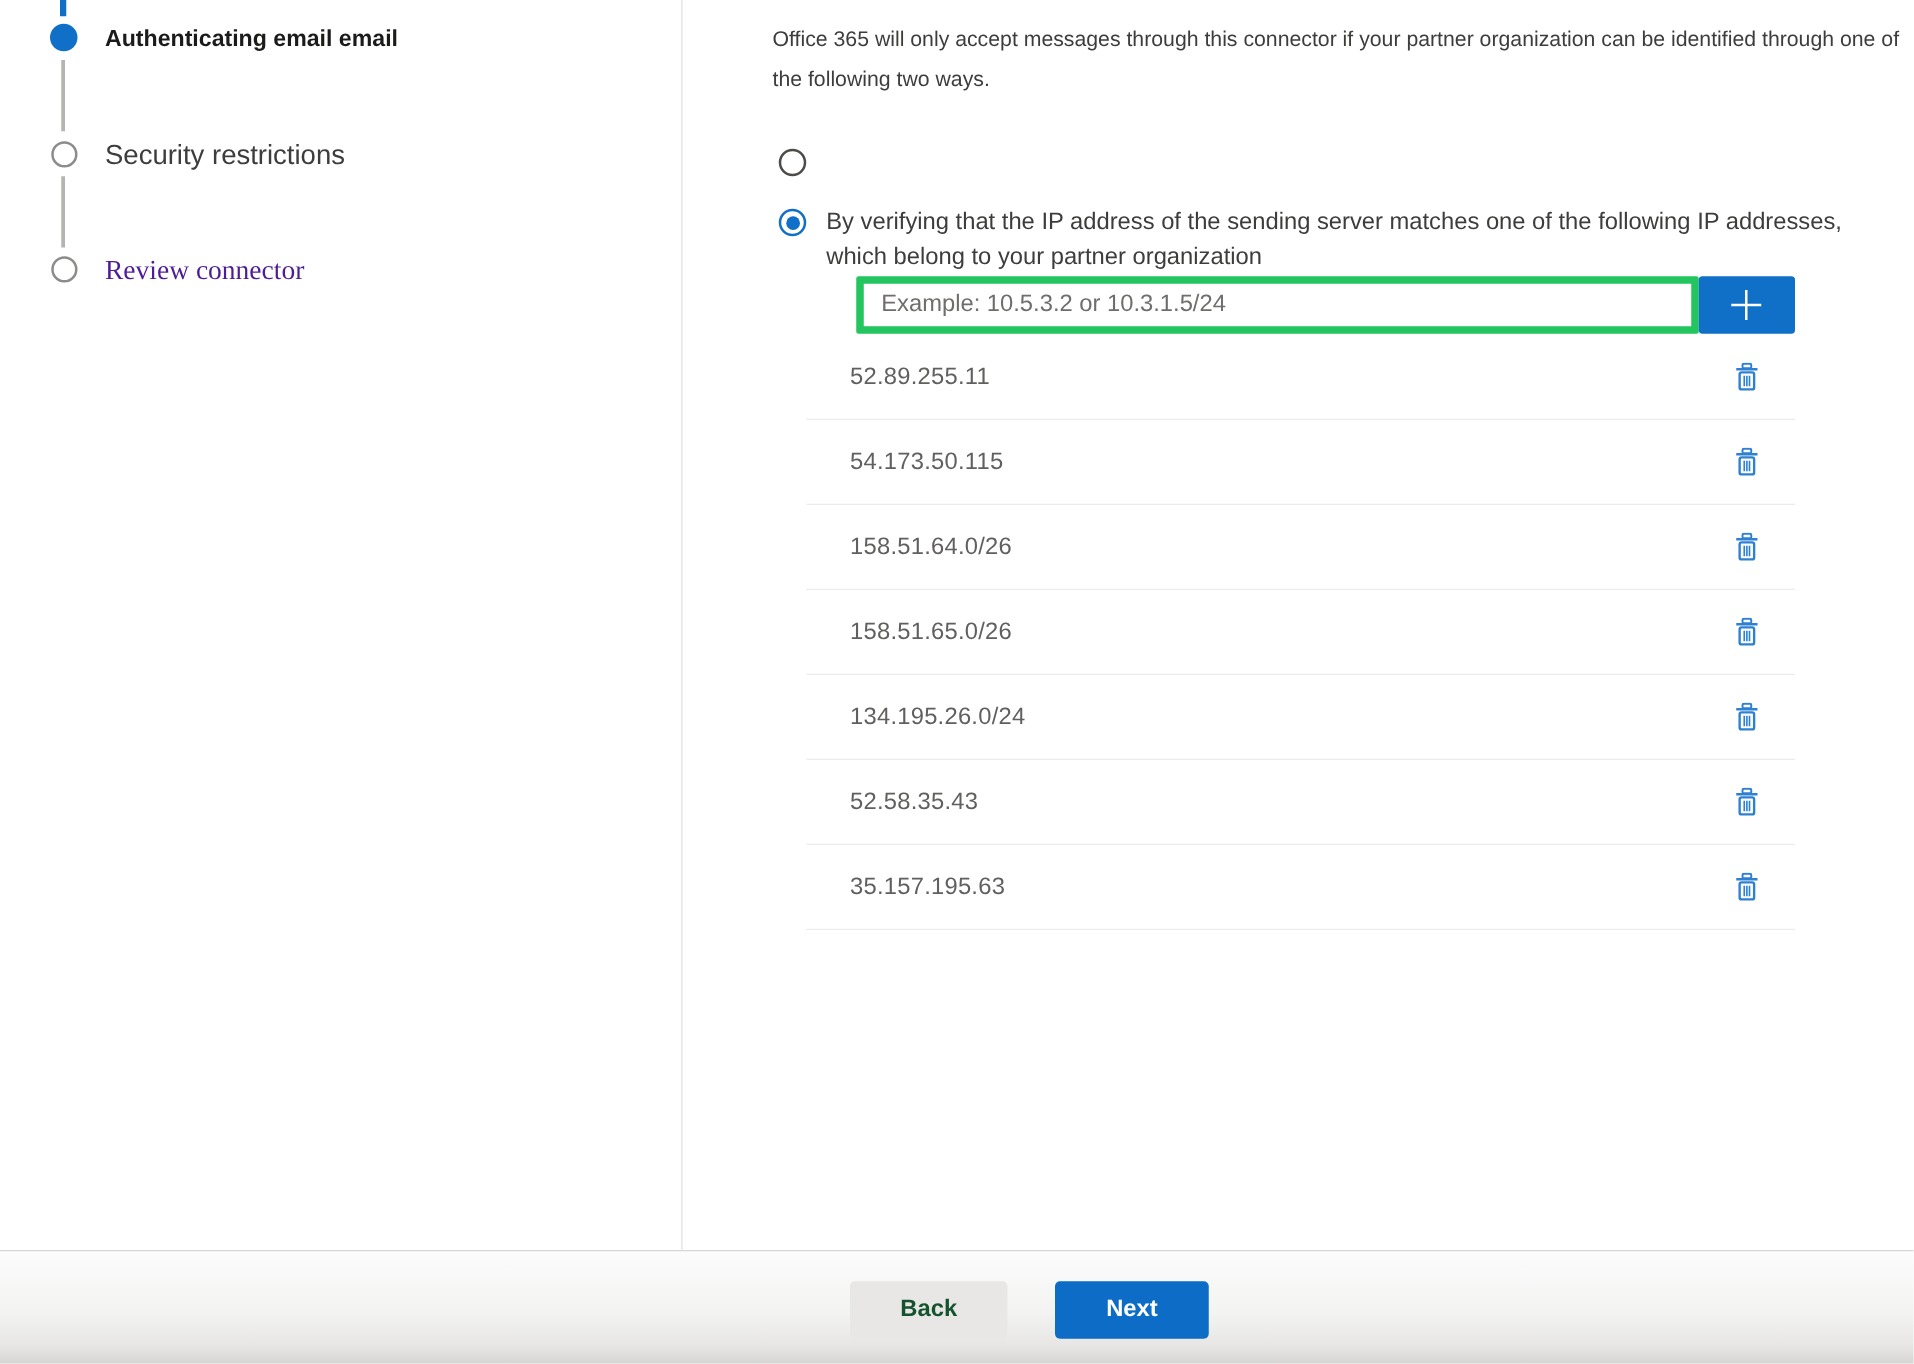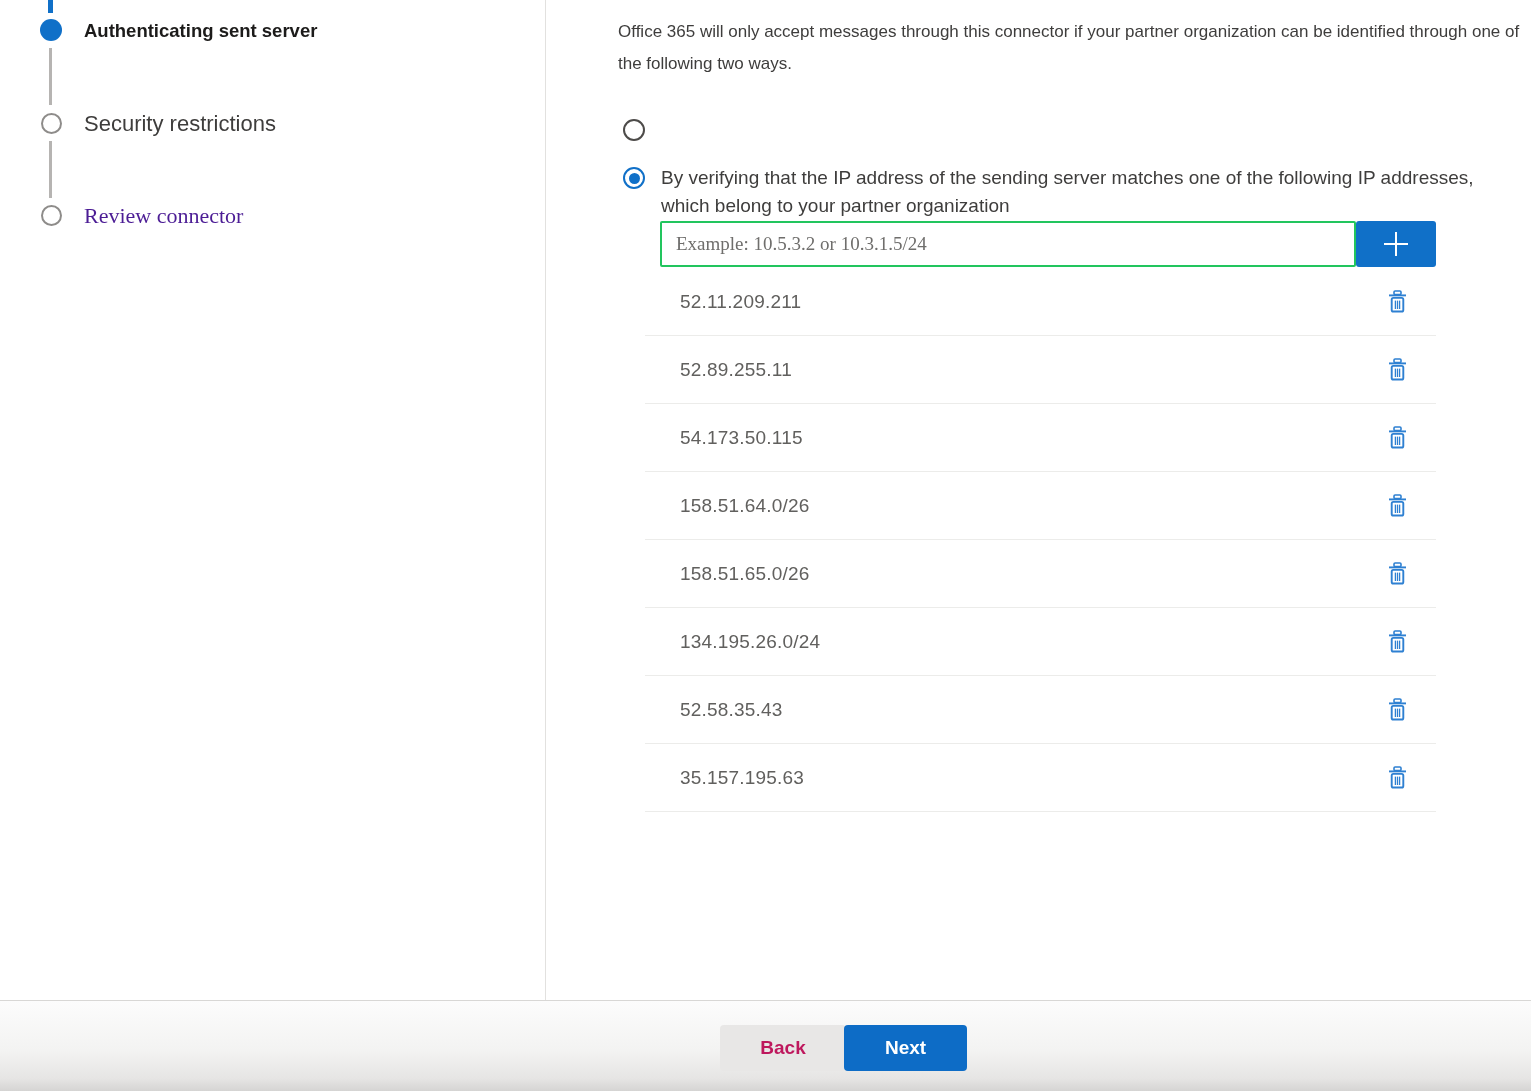--- a/index.html
+++ b/index.html
@@ -55,23 +55,23 @@
   .radio.checked::after {
     content:""; width:11px; height:11px; border-radius:50%; background:#1070c8;
   }
   .option .opt-label { font-size:19px; line-height:28px; color:#3e3d3c; }
   .opt2 .opt-label { max-width:818px; }
 
   
   .input-row { left:660px; top:221px; width:776px; height:46px; display:flex; }
   .ip-input {
     width:696px; height:46px;
-    border:2px solid #22c55e; border-radius:2px;
-    font-family:Liberation Serif, serif;
-    font-size:19px; color:#3e3d3c; padding:0 14px; outline:none;
+    border:6px solid #22c55e; border-radius:2px;
+    font-family:Liberation Sans, sans-serif;
+    font-size:19px; color:#3e3d3c; padding:0 14px; outline:none;margin-left:25px;
   }
   .ip-input::placeholder { color:#6f6e6c; opacity:1; }
   .add-btn {
     width:80px; height:46px; border:none; border-radius:3px; margin-left:0;
     background:#1070c8; cursor:pointer;
     display:flex; align-items:center; justify-content:center;
   }
 
   
   .ip-list { left:645px; top:268px; width:791px; height:732px; overflow:hidden; }
@@ -90,34 +90,34 @@
   .footer {
     left:0; top:1000px; width:1531px; height:91px;
     border-top:1px solid #d8d7d5;
     background:linear-gradient(180deg,#fcfcfc 0%,#f3f3f2 55%,#e6e5e4 86%,#d5d4d3 100%);
   }
   .btn {
     position:absolute; top:24px; height:46px;
     border:none; border-radius:4px; cursor:pointer;
     font-family:"Liberation Sans", sans-serif; font-size:19px; font-weight:600;
   }
-  .btn-back { left:720px; width:126px; background:#e8e7e6; color:#be185d; }
+  .btn-back { left:680px; width:126px; background:#e8e7e6; color:#14532d; }
   .btn-next { left:844px; width:123px; background:#0d6cc6; color:#ffffff; }
 </style>
 </head>
 <body>
 
 <div class="abs rec-badge"></div>
 
 <nav class="abs wizard-nav">
   <div class="abs rail-seg-blue"></div>
 
   <div class="step">
     <div class="abs step-circle-active"></div>
-    <div class="abs step-label lbl1">Authenticating sent server</div>
+    <div class="abs step-label lbl1">Authenticating email email</div>
   </div>
 
   <div class="abs rail-seg-gray seg1"></div>
 
   <div class="step">
     <div class="abs step-circle-open circ2"></div>
     <div class="abs step-label lbl2">Security restrictions</div>
   </div>
 
   <div class="abs rail-seg-gray seg2"></div>
@@ -146,35 +146,20 @@
     <input class="ip-input" type="text" placeholder="Example: 10.5.3.2 or 10.3.1.5/24" style="">
     <button class="add-btn">
       <svg width="30" height="30" viewBox="0 0 30 30">
         <line x1="15" y1="3" x2="15" y2="27" stroke="#ffffff" stroke-width="2"></line>
         <line x1="3" y1="15" x2="27" y2="15" stroke="#ffffff" stroke-width="2"></line>
       </svg>
     </button>
   </div>
 
   <div class="abs ip-list">
-  <div class="ip-row">
-    <span class="ip-text">52.11.209.211</span>
-    <button class="trash-btn">
-      <svg width="19" height="23" viewBox="0 0 19 23">
-        <g fill="none" stroke="#2e80d2">
-          <rect x="6" y="1" width="7" height="3.6" rx="1.1" stroke-width="1.6"></rect>
-          <line x1="1" y1="5.4" x2="18" y2="5.4" stroke-width="1.9"></line>
-          <rect x="3.7" y="7.9" width="11.6" height="13.6" rx="1.6" stroke-width="1.9"></rect>
-          <line x1="7.4" y1="10.6" x2="7.4" y2="19" stroke-width="1.3"></line>
-          <line x1="9.5" y1="10.6" x2="9.5" y2="19" stroke-width="1.3"></line>
-          <line x1="11.6" y1="10.6" x2="11.6" y2="19" stroke-width="1.3"></line>
-        </g>
-      </svg>
-    </button>
-  </div>
 
   <div class="ip-row">
     <span class="ip-text">52.89.255.11</span>
     <button class="trash-btn">
       <svg width="19" height="23" viewBox="0 0 19 23">
         <g fill="none" stroke="#2e80d2">
           <rect x="6" y="1" width="7" height="3.6" rx="1.1" stroke-width="1.6"></rect>
           <line x1="1" y1="5.4" x2="18" y2="5.4" stroke-width="1.9"></line>
           <rect x="3.7" y="7.9" width="11.6" height="13.6" rx="1.6" stroke-width="1.9"></rect>
           <line x1="7.4" y1="10.6" x2="7.4" y2="19" stroke-width="1.3"></line>

